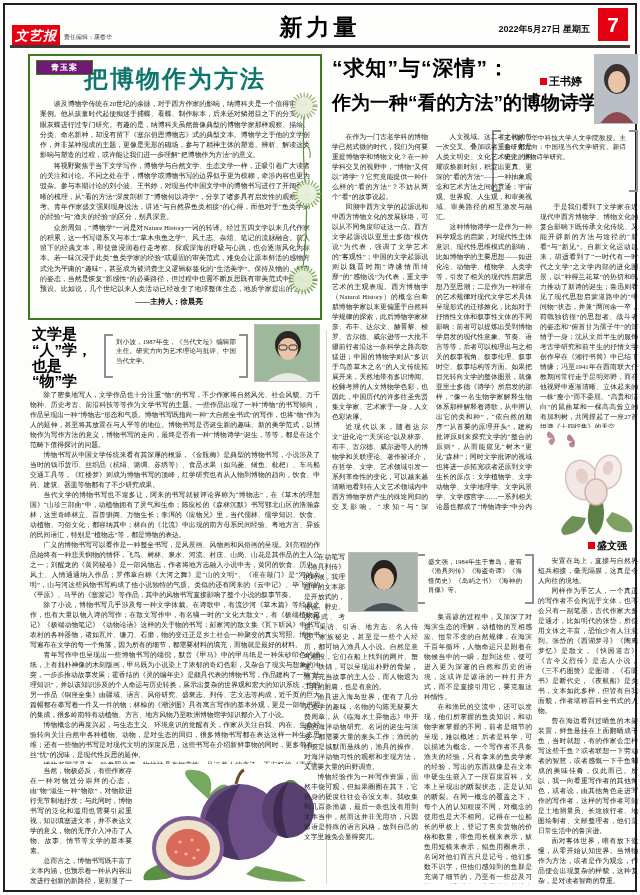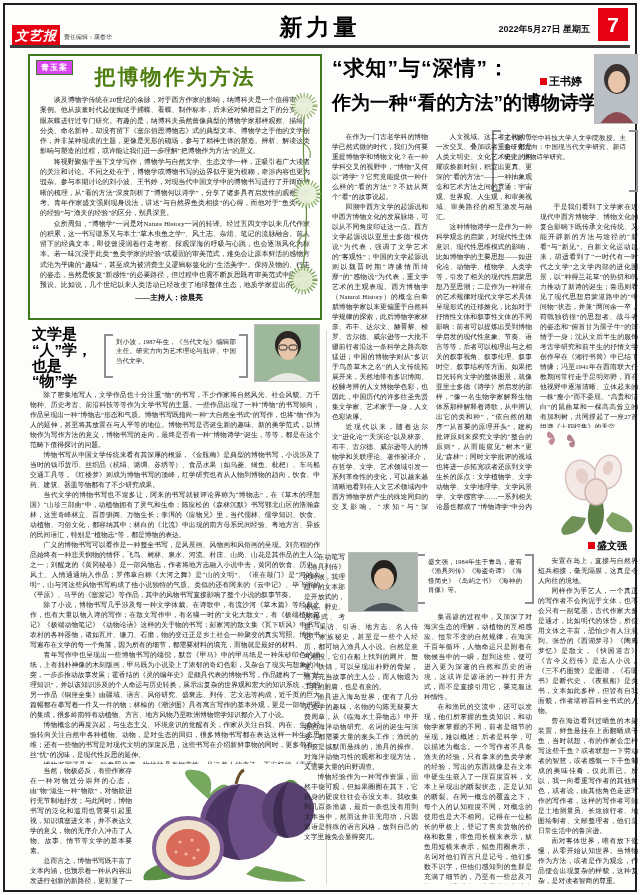--- a/index.html
+++ b/index.html
@@ -19,24 +19,24 @@
   .page-num{position:absolute;right:12px;top:8px;width:30px;height:33px;background:#e60012;
             color:#fff;font-family:"Liberation Sans",sans-serif;font-weight:bold;font-size:21px;
             text-align:center;line-height:33px;}
   .header-rule{position:absolute;left:10px;top:45px;width:620px;height:3px;background:#3c3c3c;}
   
   .cols p, .wide p{margin:0;text-indent:2em;text-align:justify;word-break:break-all;}
   .small-text{font-size:6.8px;line-height:10px;color:#1c1c1c;}
   
   .intro-box{position:absolute;left:28px;top:54px;width:294px;height:266px;border:2px solid #3e7b1f;
              background:#fefefc;box-sizing:border-box;}
-  .col-tag{position:absolute;left:6px;top:4px;border:1px solid #3e7b1f;background:#d946ef;color:#fff;
-           font-family:"Liberation Sans",sans-serif;font-size:8px;font-weight:bold;padding:1px 4px;letter-spacing:1px;}
+  .col-tag{position:absolute;left:6px;top:4px;border:1px solid #3e7b1f;background:#701a75;color:#fff;
+           font-family:"Liberation Sans",sans-serif;font-size:8px;font-weight:bold;padding:1px 14px;letter-spacing:1px;}
   .intro-title{margin:7px 0 4px 0;text-align:center;font-family:"Liberation Sans",sans-serif;
-               font-weight:bold;font-size:21px;color:#4d7c0f;letter-spacing:2px;}
+               font-weight:bold;font-size:24px;color:#0f766e;letter-spacing:2px;}
   .intro-body{padding:0 10px 0 10px;font-size:6.9px;line-height:10.3px;color:#222;height:196px;overflow:hidden;}
   .host-line{text-align:center;font-weight:bold;font-size:7.5px;padding:2px 12px 0 0;color:#111;}
   .dandelions{position:absolute;right:-2px;top:28px;opacity:.95;}
   
   .bk{position:relative;padding:5px 12px;font-size:6.5px;line-height:9.3px;color:#222;
       text-align:justify;word-break:break-all;box-sizing:border-box;}
   .bk::before,.bk::after{content:"";position:absolute;top:2px;bottom:2px;width:7px;border:2px solid #8f8f8f;}
   .bk::before{left:0;border-right:none;}
   .bk::after{right:0;border-left:none;}
   

